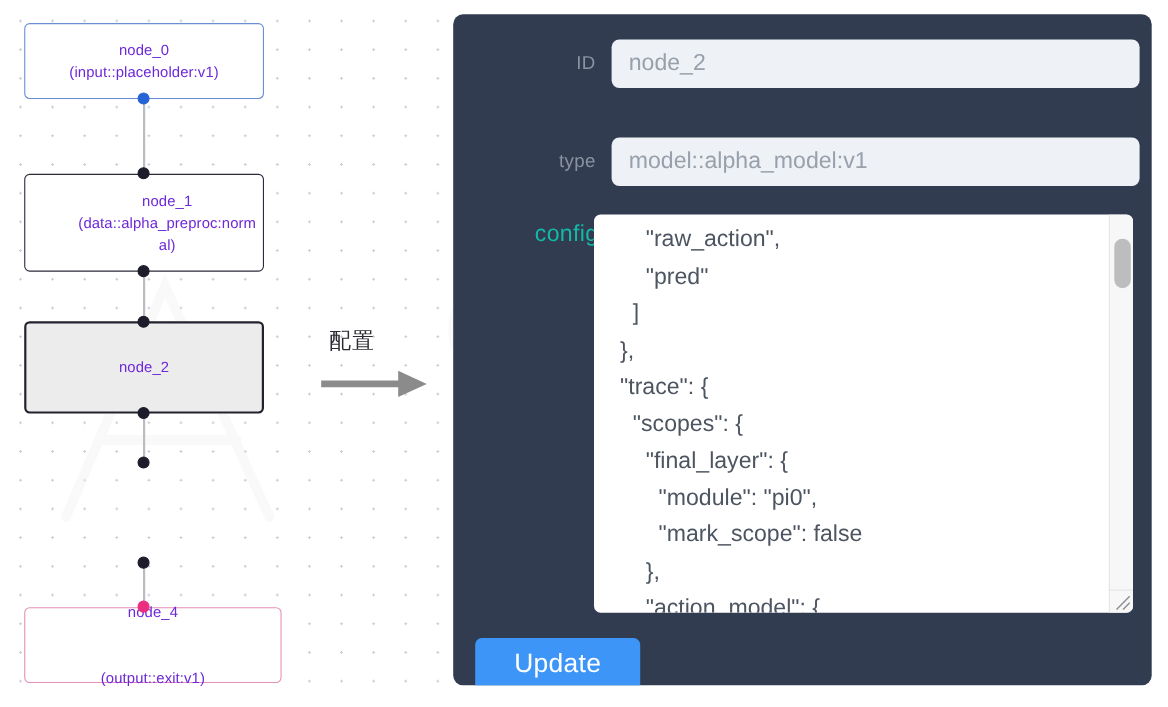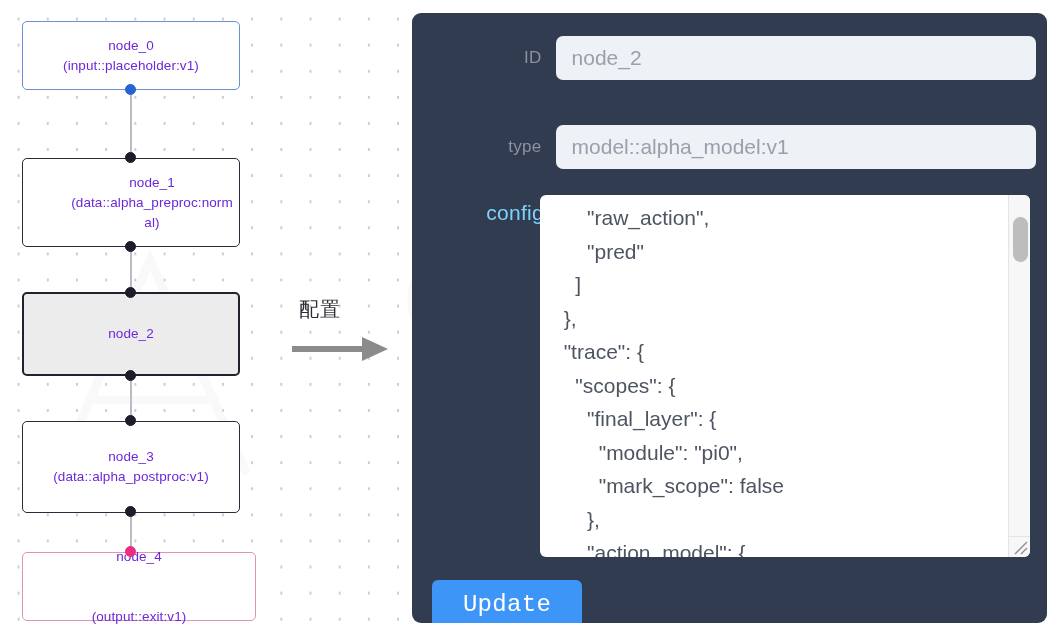--- a/index.html
+++ b/index.html
@@ -143,21 +143,21 @@
     position: absolute;
     left: 0; top: 170px;
     width: 635px;
   }
   .config-label {
     position: absolute;
     left: 14px;
     top: 18px;
     width: 118px;
     text-align: right;
-    color: #7dd3fc;
+    color: #14b8a6;
     font-size: 21px;
     letter-spacing: 0.3px;
   }
   .config-wrap {
     position: absolute;
     left: 128px;
     top: 12px;
     width: 490px;
     height: 362px;
     background: #ffffff;
@@ -224,21 +224,21 @@
     position: absolute;
     left: 20px;
     top: 567px;
     width: 150px;
     height: 48px;
     background: #3d96f7;
     border: none;
     border-radius: 6px;
     color: #ffffff;
     font-size: 24px;
-    font-family: Liberation Mono, monospace;
+    font-family: Liberation Sans, sans-serif;
     letter-spacing: 0.3px;
     cursor: pointer;
     text-align: center;
     padding: 0;
   }
 </style>
 </head>
 <body>
 
 <div id="app">
@@ -273,24 +273,20 @@
     </div>
     <div class="dot" style="left:125px; top:152px;"></div>
     <div class="dot" style="left:125px; top:241px;"></div>
 
     <div class="node sel" style="left:22px; top:292px; width:218px; height:84px;">
       <div class="n-title">node_2</div>
     </div>
     <div class="dot" style="left:125px; top:287px;"></div>
     <div class="dot" style="left:125px; top:370px;"></div>
 
-    <div class="node" style="left:22px; top:421px; width:218px; height:92px;">
-      <div class="n-title">node_3</div>
-      <div class="n-sub">(data::alpha_postproc:v1)</div>
-    </div>
     <div class="dot" style="left:125px; top:415px;"></div>
     <div class="dot" style="left:125px; top:506px;"></div>
 
     <div class="node pink" style="left:22px; top:552px; width:234px; height:69px;gap:40px;">
       <div class="n-title">node_4</div>
       <div class="n-sub">(output::exit:v1)</div>
     </div>
     <div class="dot pink" style="left:125px; top:546px;"></div>
   </div>
 

